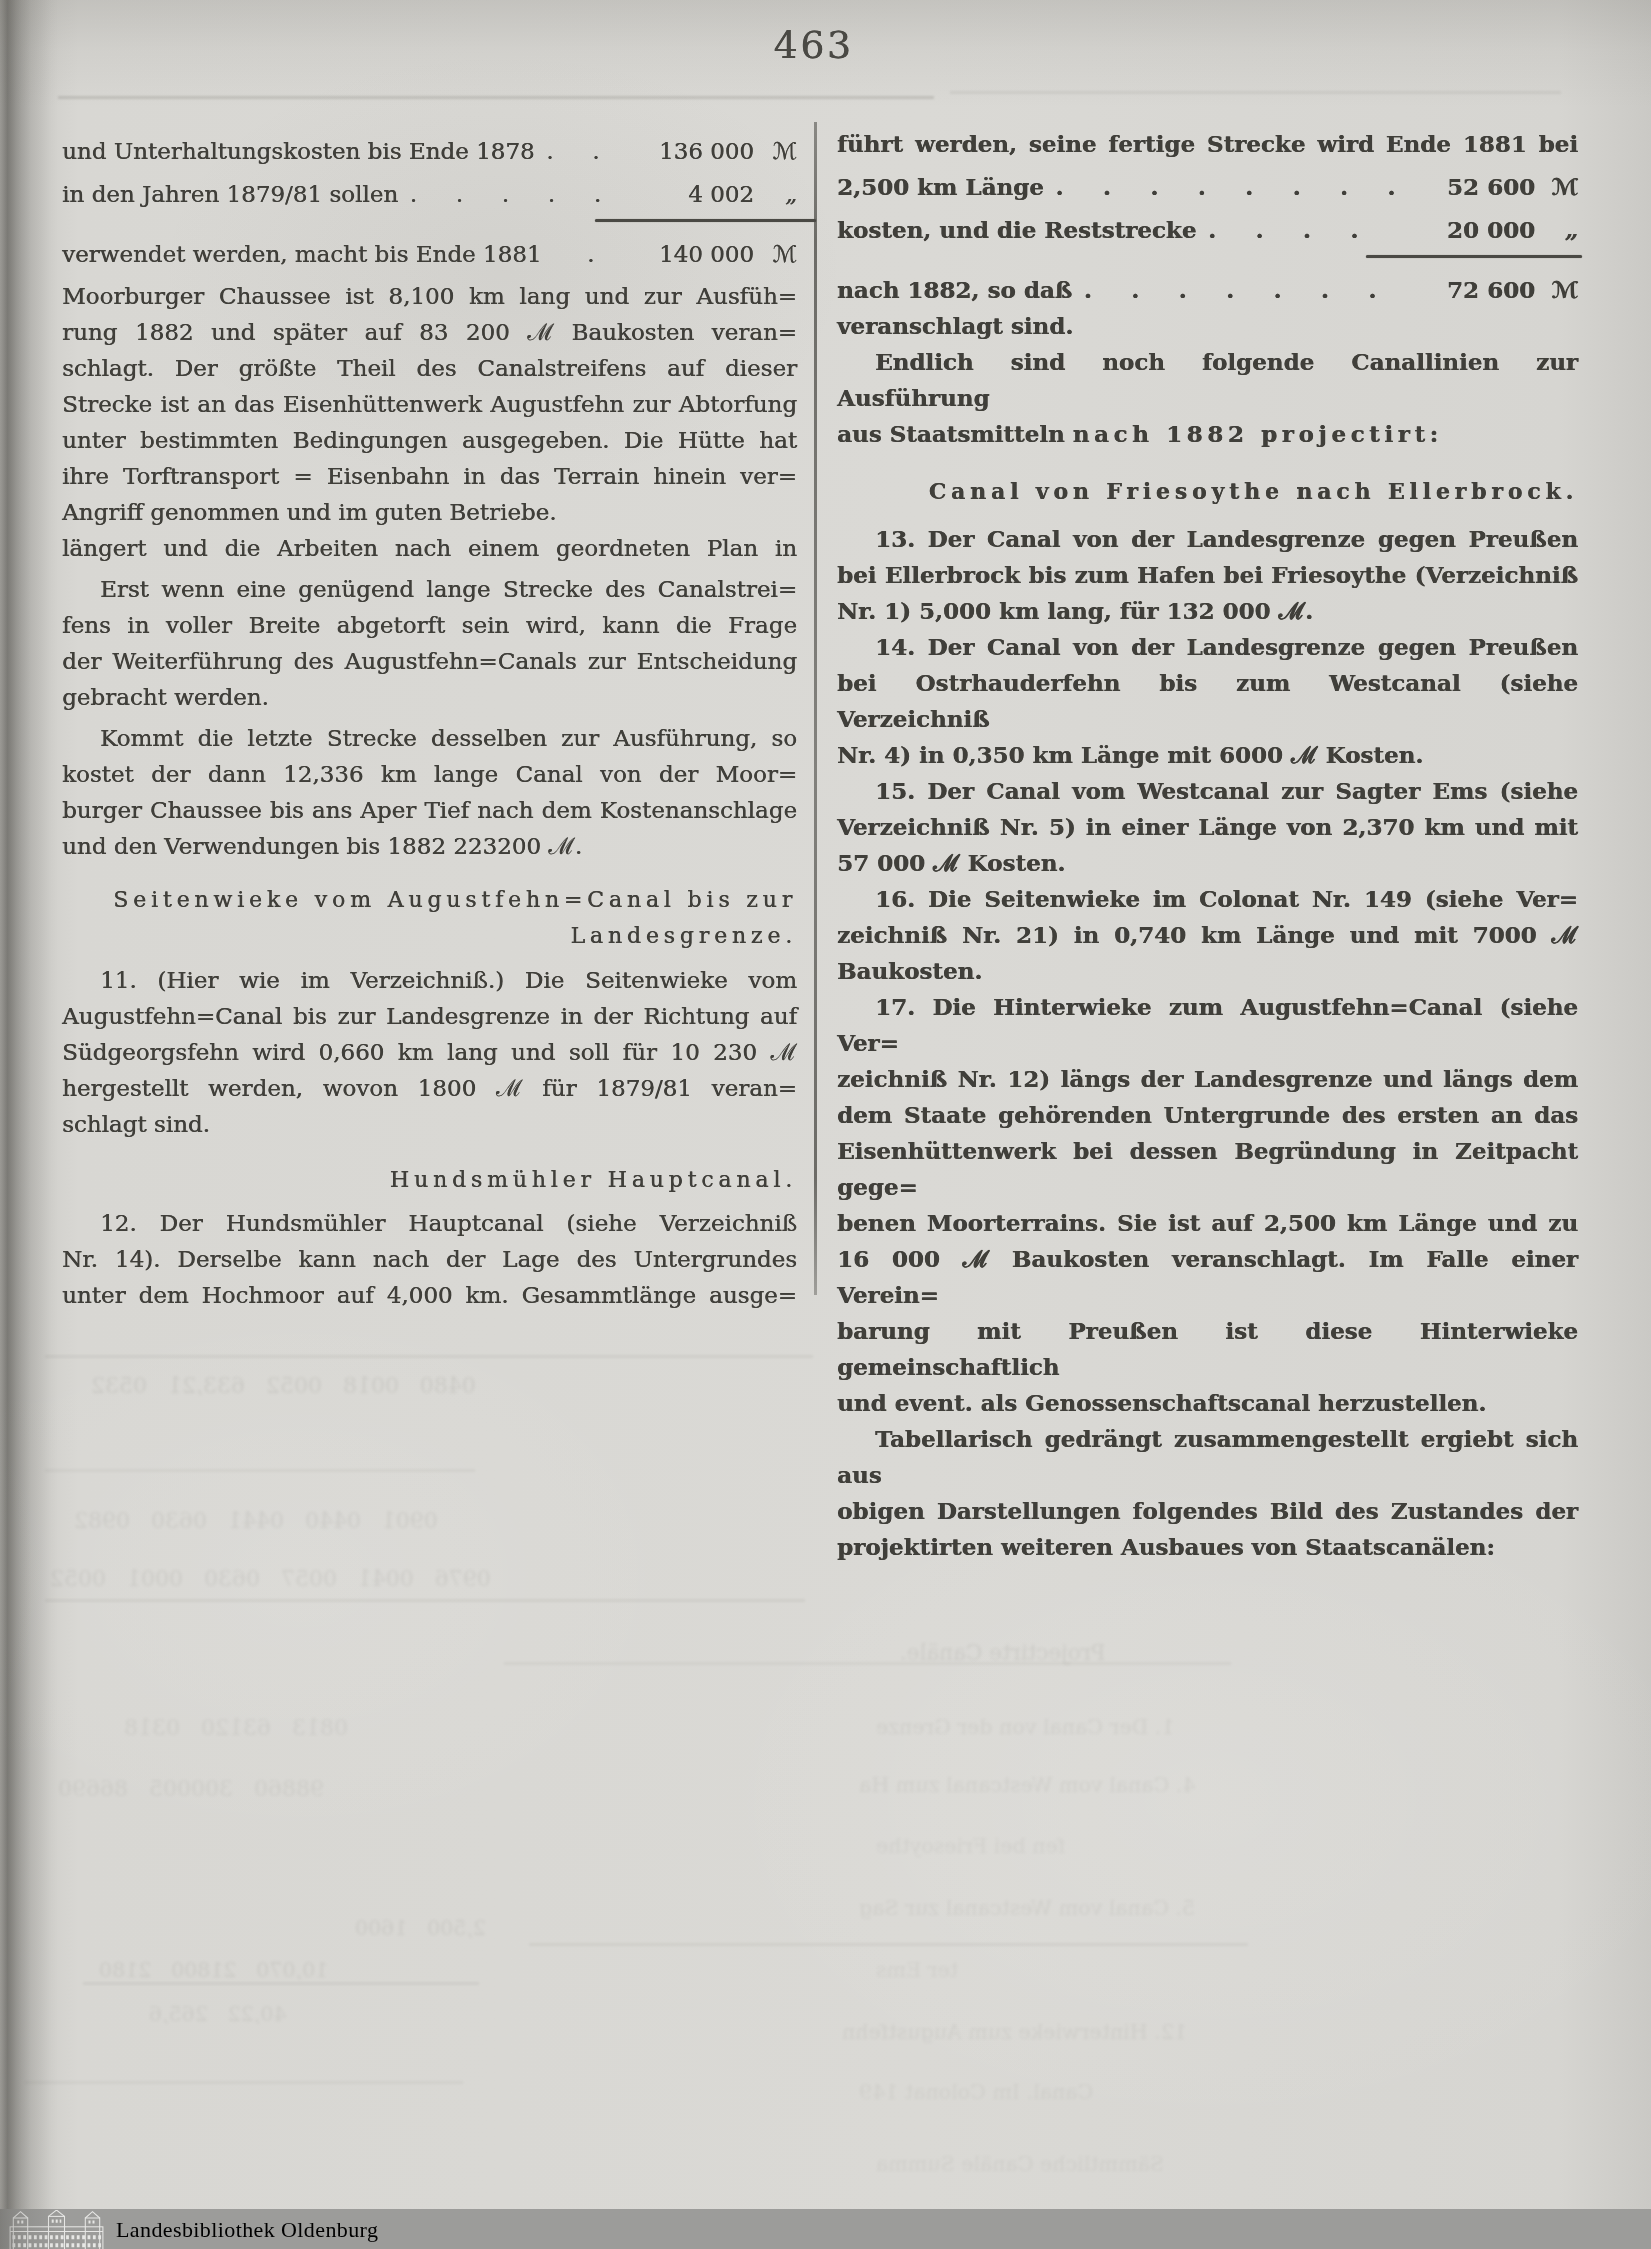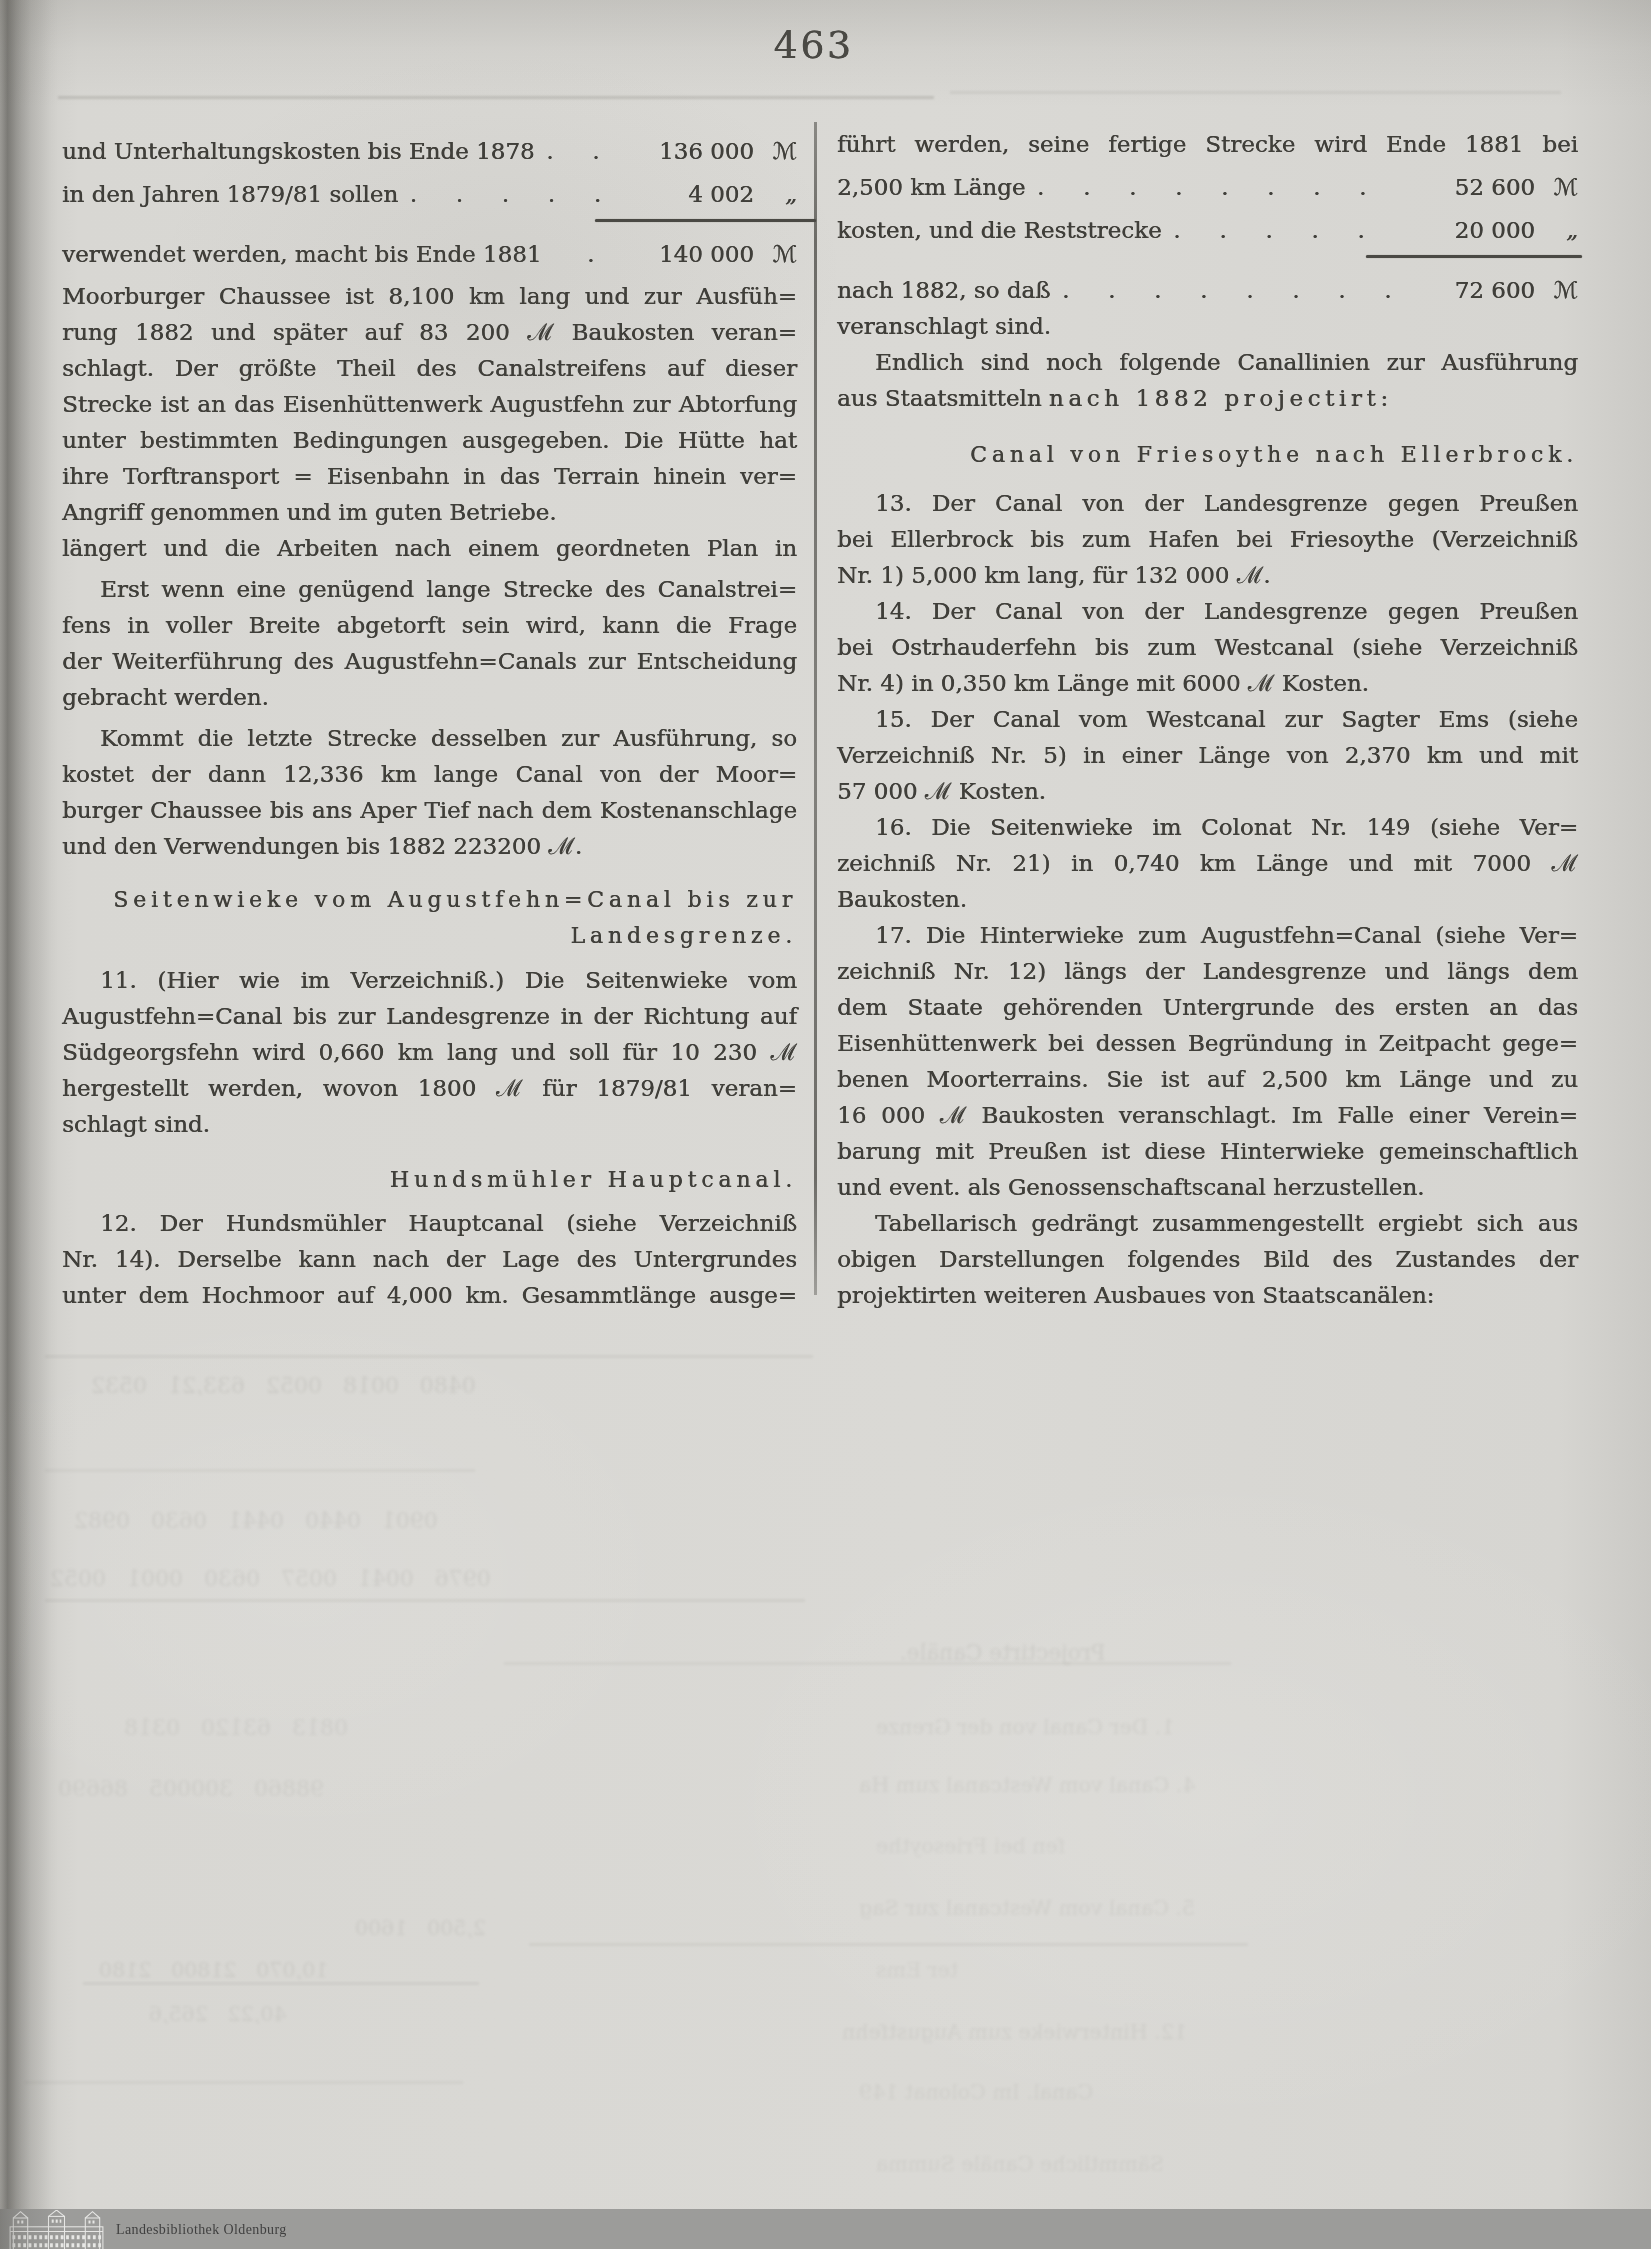--- a/index.html
+++ b/index.html
@@ -22,21 +22,21 @@
       radial-gradient(743px 496px at 72% 80%, rgba(255,255,255,.10), rgba(255,255,255,0) 70%),
       radial-gradient(578px 413px at 18% 70%, rgba(255,255,255,.08), rgba(255,255,255,0) 70%);
   }
   #page-number{
     position:absolute;left:731px;top:23px;width:165px;
     text-align:center;font-size:38px;letter-spacing:2.5px;color:#4a4944;
     text-shadow:0.3px 0 0 currentColor;
   }
   .col{position:absolute;top:126px;font-size:23px;line-height:36px;}
   #col-left{left:62px;width:735px;}
-  #col-right{left:837px;width:741px;}
+  #col-right{left:837px;width:741px;font-weight:bold;}
   .col > div{min-height:0;}
   .ln{text-align:justify;text-align-last:justify;text-shadow:0.4px 0 0 currentColor;white-space:normal;}
   .ln.last{text-align:left;text-align-last:auto;}
   .ln.first{text-indent:38px;}
   .heading{
     text-align:right;letter-spacing:0.22em;font-size:22px;
     text-shadow:0.4px 0 0 currentColor;
   }
   .money{display:flex;align-items:baseline;text-shadow:0.4px 0 0 currentColor;}
   .money .main{white-space:nowrap;margin-top:7px;}
@@ -58,21 +58,21 @@
   #binding-shade{
     left:0;top:0;width:58px;height:2250px;z-index:6;
     background:linear-gradient(90deg, rgba(60,58,52,.30), rgba(60,58,52,.12) 21.5px, rgba(60,58,52,0) 58px);
   }
   #watermark-bar{
     position:absolute;left:0;bottom:0;width:1652px;height:41px;
     background:#9c9c9a;z-index:5;
   }
   #watermark-label{
     position:absolute;left:116px;top:0;line-height:41px;
-    color:#404040;font-size:14px;font-family:"Liberation Serif",serif;letter-spacing:0.4px;
+    color:#000000;font-size:22px;font-family:"Liberation Serif",serif;letter-spacing:0.4px;
   }
   #library-logo{position:absolute;left:6.6px;bottom:0;height:40px;width:99px;}
 </style>
 </head>
 <body>
 
 <div id="page">
   <div id="mottle" class="decor"></div>
 
   <div id="ghost-layer" class="decor" style="left:0;top:0;right:0;bottom:0;">

